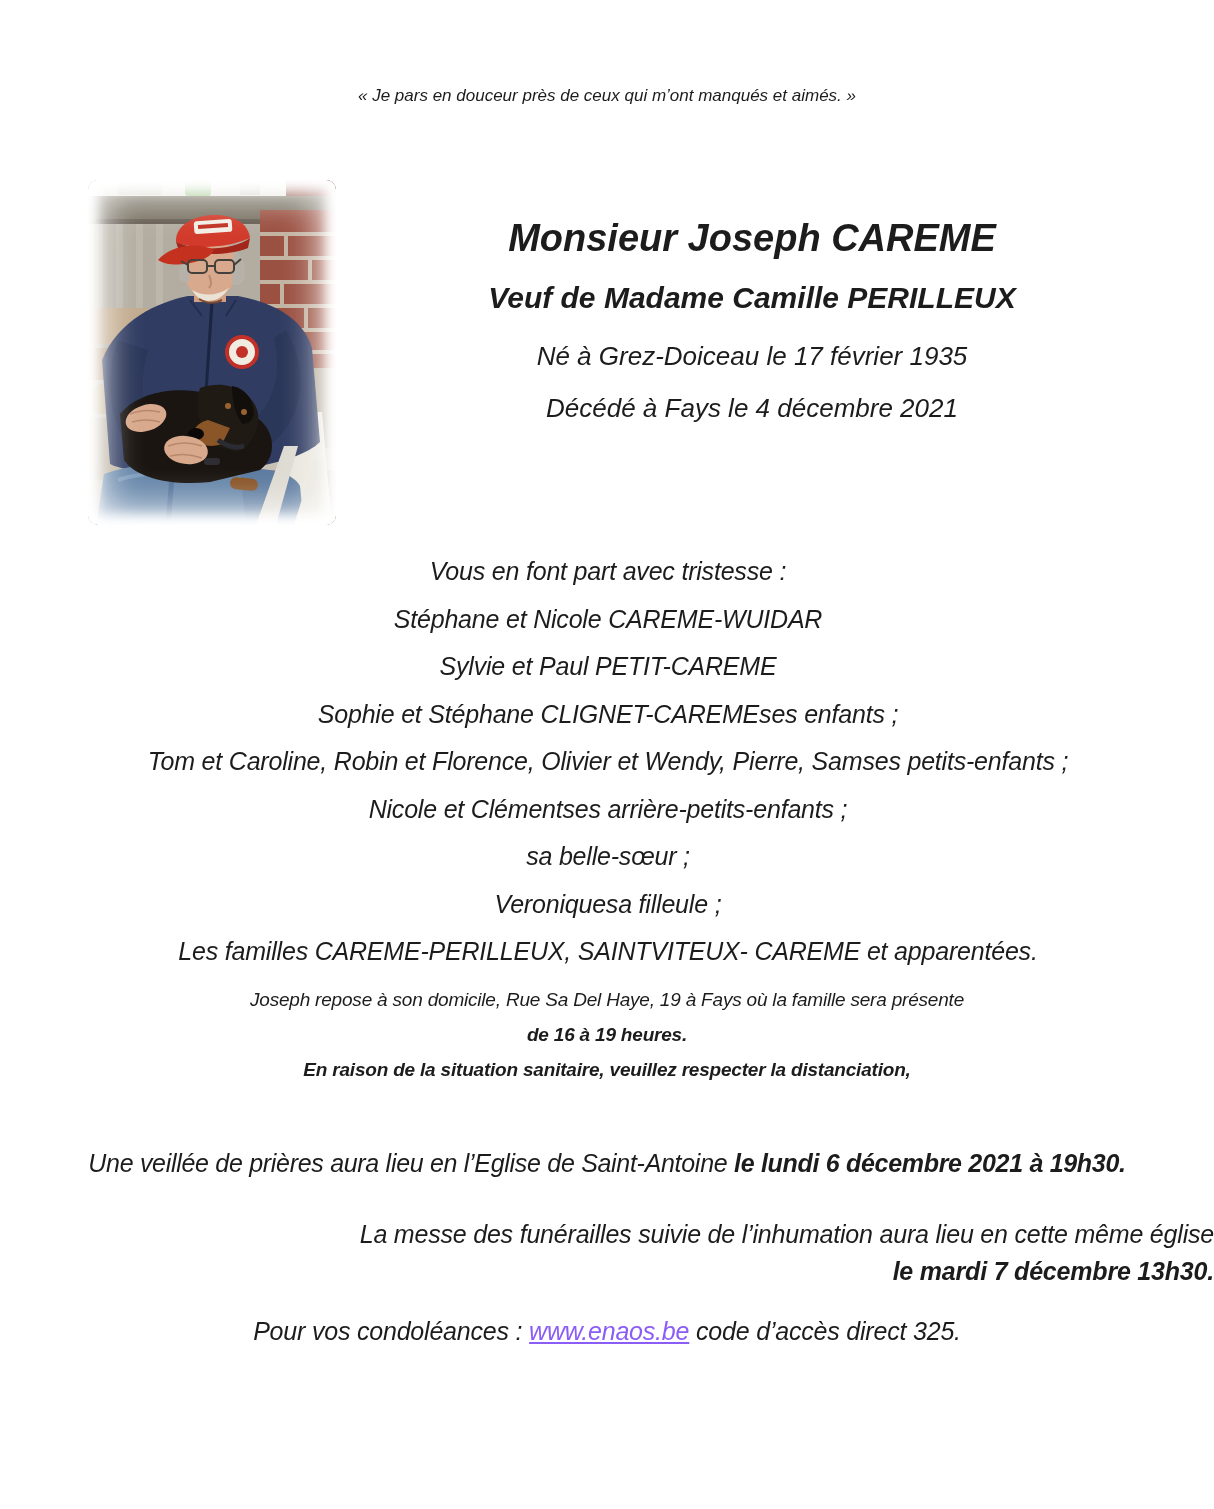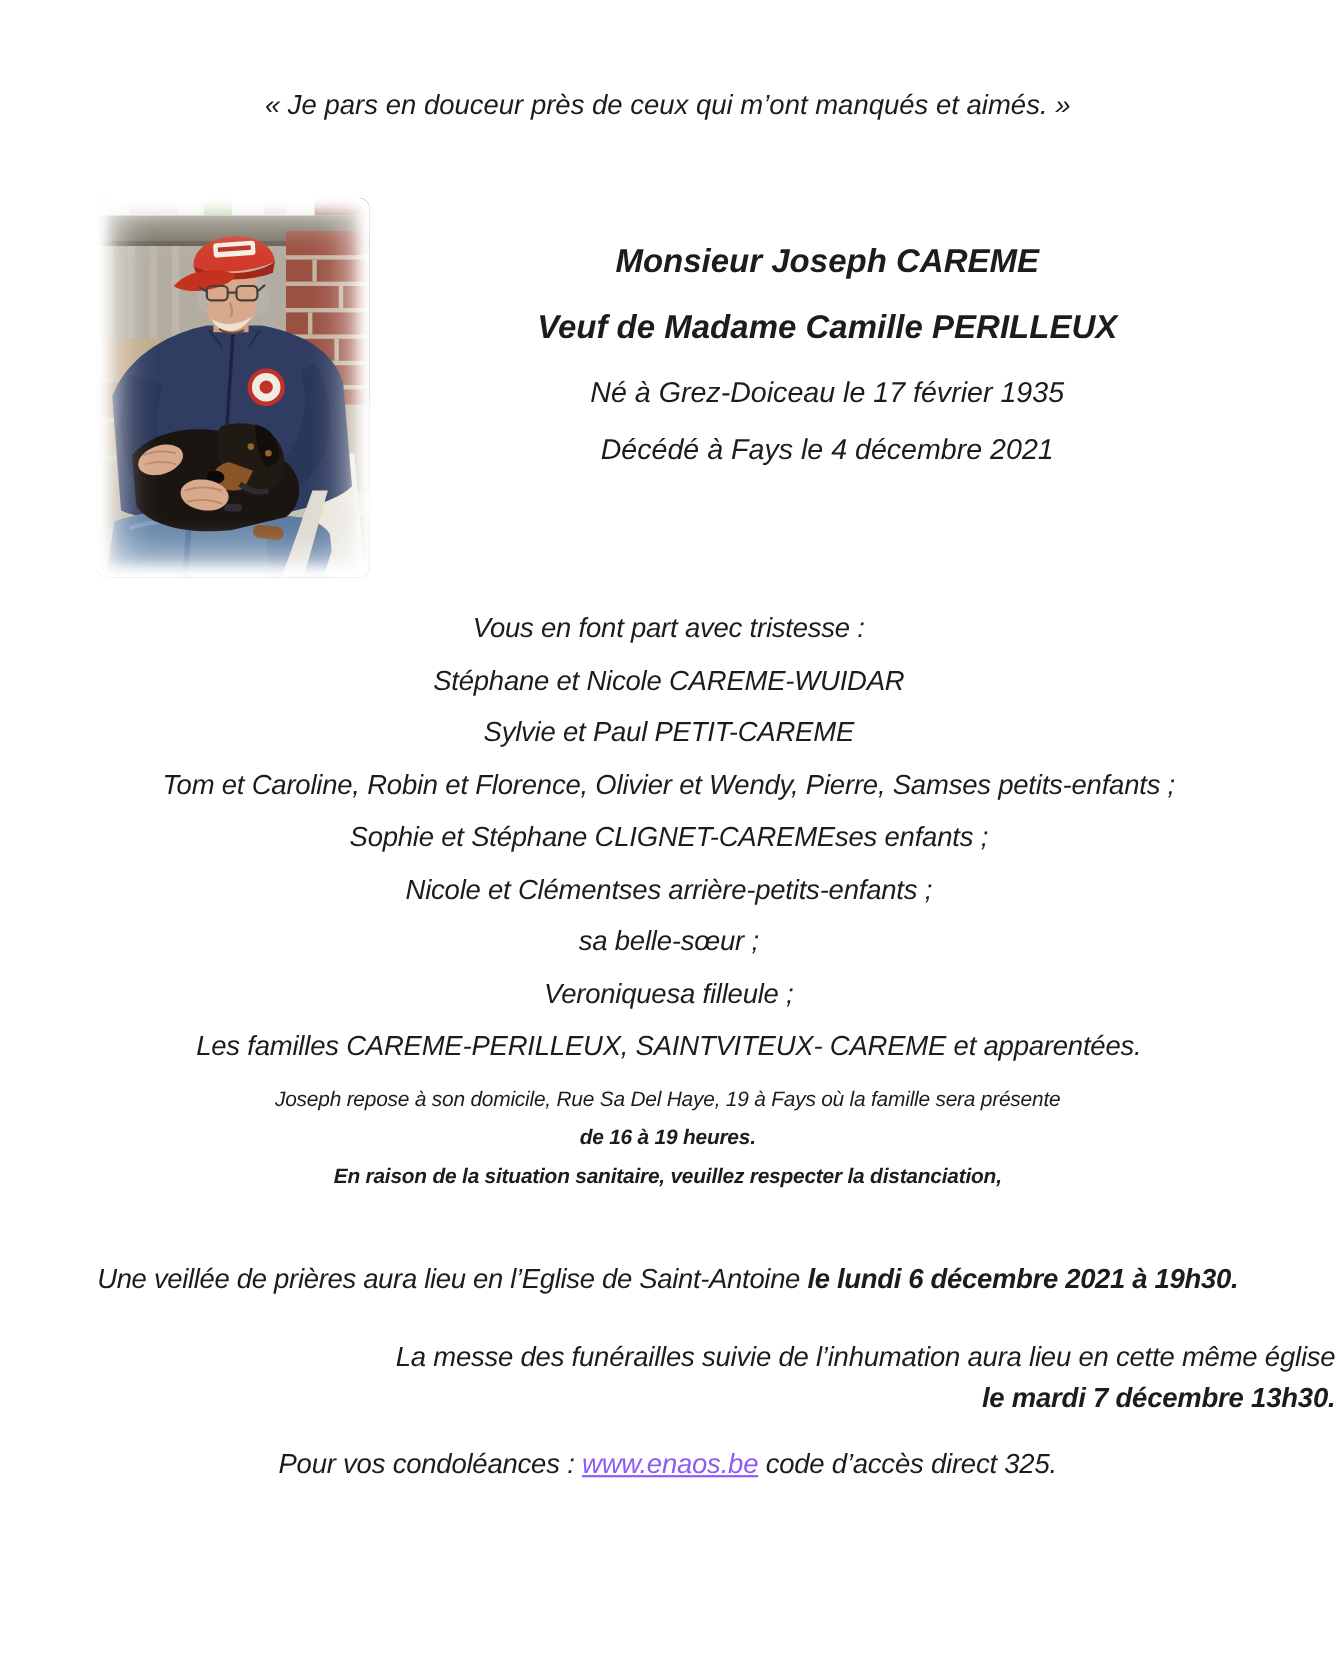--- a/index.html
+++ b/index.html
@@ -7,40 +7,40 @@
     position:relative;
     width:1214px; height:1509px;
     background:#ffffff;
     font-family:"Liberation Sans", sans-serif;
     font-style:italic;
     color:#1c1c1c;
     overflow:hidden;
   }
   .quote {
     position:absolute; top:80px; left:0; right:0;
-    text-align:center; font-size:25px; line-height:32px;
+    text-align:center; font-size:17px; line-height:32px;
     white-space:nowrap;
   }
   
   .photo {
     position:absolute; left:88px; top:180px; width:248px; height:345px;
     border-radius:10px; overflow:hidden;
   }
   .photo svg { display:block; width:100%; height:100%; }
   .vignette {
     position:absolute; inset:0; border-radius:10px;
     box-shadow: inset 0 0 12px 9px #ffffff, inset 0 0 36px 16px rgba(255,255,255,0.88);
     pointer-events:none;
   }
   
   .titles {
     position:absolute; left:378px; right:88px; top:222px;
     text-align:center;
   }
-  .title-main { font-size:30px; font-weight:bold; line-height:32px; white-space:nowrap; }
+  .title-main { font-size:38px; font-weight:bold; line-height:32px; white-space:nowrap; }
   .title-sub  { margin-top:28px; font-size:30px; font-weight:bold; line-height:32px; white-space:nowrap; }
   .birth { margin-top:26px; font-size:26px; line-height:32px; white-space:nowrap; }
   .death { margin-top:20px; font-size:26px; line-height:32px; white-space:nowrap; }
   
   .family {
     position:absolute; left:88px; right:86px; top:548px;
     font-size:25px; letter-spacing:-0.2px;
   }
   .family .row {
     display:flex; justify-content:center; align-items:baseline;
@@ -207,26 +207,26 @@
     </div>
     <div class="row">
       <span>Stéphane et Nicole CAREME-WUIDAR</span>
       <span></span>
     </div>
     <div class="row">
       <span>Sylvie et Paul PETIT-CAREME</span>
       <span></span>
     </div>
     <div class="row">
+      <span>Sophie et Stéphane CLIGNET-CAREME</span>
+      <span>ses enfants ;</span>
+    </div>
+    <div class="row">
       <span>Tom et Caroline, Robin et Florence, Olivier et Wendy, Pierre, Sam</span>
       <span>ses petits-enfants ;</span>
-    </div>
-    <div class="row">
-      <span>Sophie et Stéphane CLIGNET-CAREME</span>
-      <span>ses enfants ;</span>
     </div>
     <div class="row">
       <span>Nicole et Clément</span>
       <span>ses arrière-petits-enfants ;</span>
     </div>
     <div class="row">
       <span>sa belle-sœur ;</span>
     </div>
     <div class="row">
       <span>Veronique</span>

